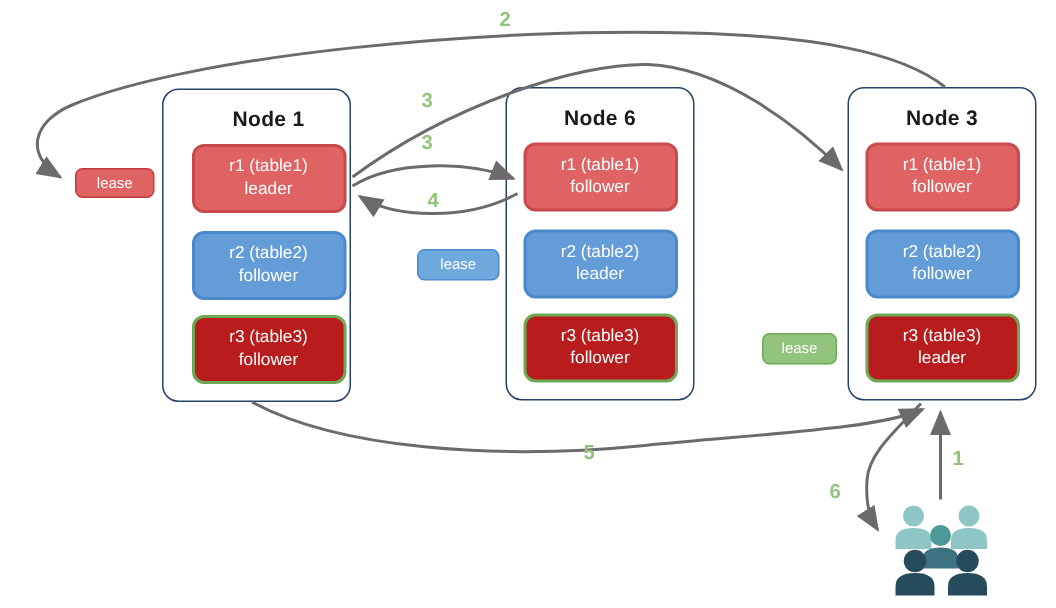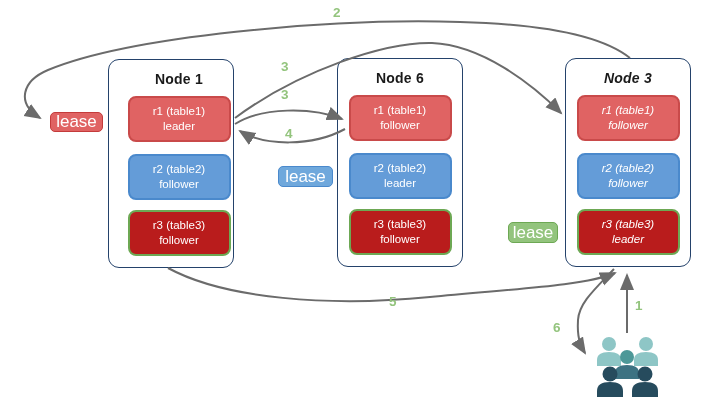--- a/index.html
+++ b/index.html
@@ -19,21 +19,21 @@
   .replica{
     width:103px;height:46px;margin:0 auto 10px auto;border-radius:8px;
     display:flex;flex-direction:column;align-items:center;justify-content:center;
     color:#fff;font-size:11.5px;line-height:1.32;box-sizing:border-box;border:2px solid transparent;
   }
   .replica.red  {background:#e06363;border-color:#c94a4a;}
   .replica.blue {background:#649cd8;border-color:#4a89cc;margin-top:12px;}
   .replica.green{background:#b91c1c;border-color:#6da854;}
   
   .lease{
-    position:absolute;border-radius:5px;color:#fff;font-size:17px;
+    position:absolute;border-radius:5px;color:#fff;font-size:10px;
     display:flex;align-items:center;justify-content:center;z-index:1;box-sizing:border-box;
   }
   .lease.red  {background:#e06363;border:1.5px solid #c43b3b;width:53px;height:20px;left:50px;top:112px;}
   .lease.blue {background:#6fa8dc;border:1.5px solid #4a89cc;width:55px;height:21px;left:278px;top:166px;}
   .lease.green{background:#93c47d;border:1.5px solid #6da854;width:50px;height:21px;left:508px;top:222px;}
   
   .num{
     position:absolute;color:#93c47d;font-weight:bold;font-size:13.5px;z-index:3;
   }
   
@@ -70,21 +70,21 @@
     <div class="replica blue">
       <span>r2 (table2)</span>
       <span>leader</span>
     </div>
     <div class="replica green">
       <span>r3 (table3)</span>
       <span>follower</span>
     </div>
   </div>
 
-  <div class="node" style="left:565px;top:58px;font-style:italic;">
+  <div class="node" style="left:565px;top:58px;">
     <div class="node-title">Node 3</div>
     <div class="replica red">
       <span>r1 (table1)</span>
       <span>follower</span>
     </div>
     <div class="replica blue">
       <span>r2 (table2)</span>
       <span>follower</span>
     </div>
     <div class="replica green">

